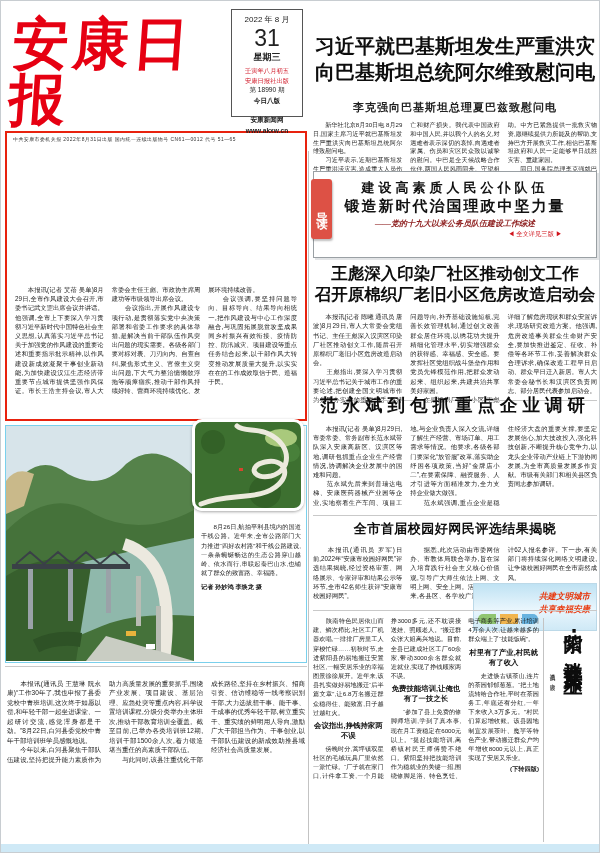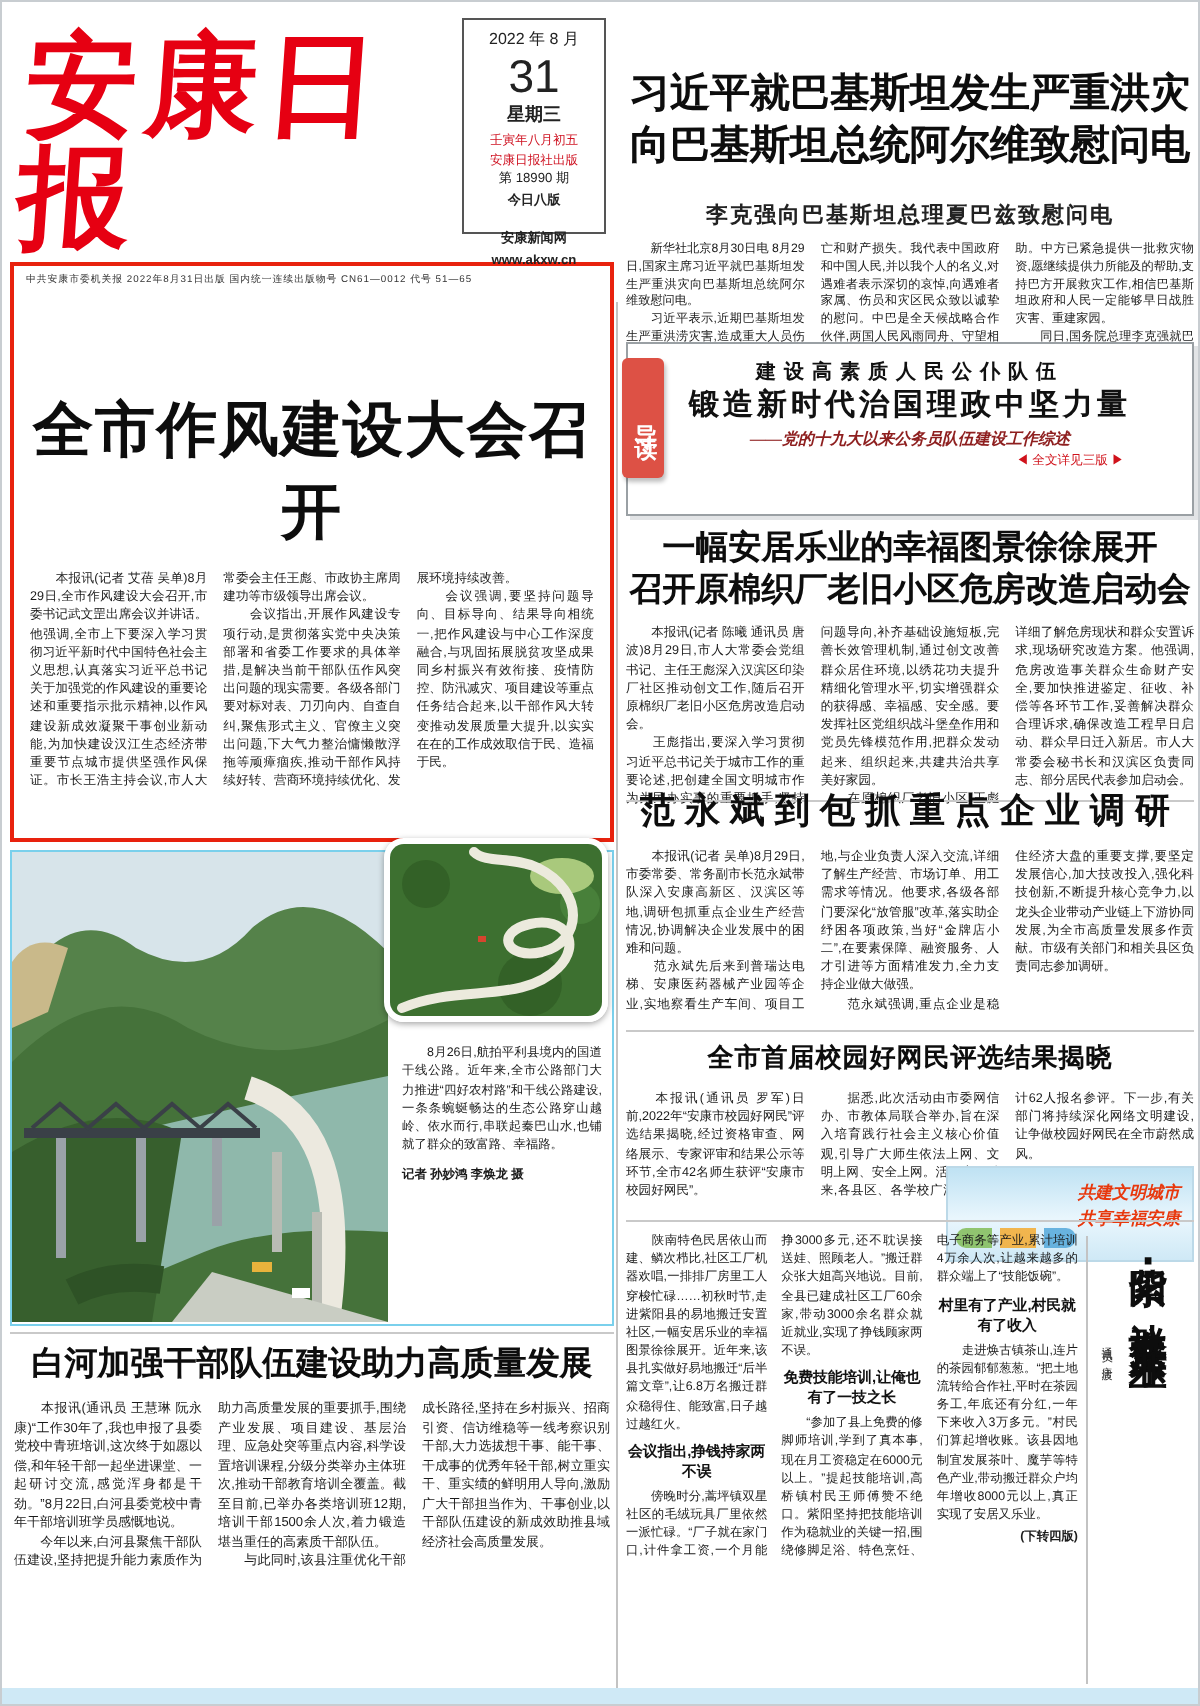--- a/index.html
+++ b/index.html
@@ -33,21 +33,21 @@
 
   .article-body{font-size:6.3px;line-height:1.46;color:#1b1b1b;text-align:justify;column-count:3;column-gap:8px;white-space:pre-wrap;overflow:hidden}
 
   
   .xi-headline{font-size:20px;font-weight:900;color:#0d0d0d;text-align:center;line-height:1.32;font-family:"DejaVu Sans",sans-serif}
   .xi-subhead{font-size:11px;font-weight:bold;color:#222;text-align:center;letter-spacing:1px}
 
   .daodu-box{border:1px solid #9aa0a4;background:#fff;box-shadow:2px 2px 0 #e2e4e6}
   .daodu-tab{position:absolute;left:-3px;top:7px;width:21px;height:60px;background:#dd5145;border-radius:3px;color:#fff;font-weight:bold;font-size:11.5px;writing-mode:vertical-rl;text-orientation:upright;letter-spacing:6px;text-align:center;line-height:21px;box-shadow:1px 2px 2px rgba(0,0,0,.25)}
   .daodu-line{font-family:"Liberation Serif",serif;font-weight:bold;color:#111;text-align:center}
-  .daodu-line.l1{font-size:10px;letter-spacing:4px;margin-top:7px}
+  .daodu-line.l1{font-size:13px;letter-spacing:4px;margin-top:7px}
   .daodu-line.l2{font-size:15px;letter-spacing:2px}
   .daodu-attr{font-family:"Liberation Serif",serif;font-style:italic;font-weight:bold;color:#8e1f1f;font-size:8px;text-align:center;margin-top:2px}
   .daodu-note{color:#d0121b;font-size:6.3px;text-align:right;padding-right:34px;margin-top:1px}
 
   .two-line-headline{font-size:16.5px;font-weight:900;color:#0d0d0d;text-align:center;line-height:1.28;font-family:"DejaVu Sans",sans-serif}
   .fan-headline{font-size:17.5px;font-weight:900;color:#0d0d0d;text-align:center;letter-spacing:5px;font-family:"DejaVu Sans",sans-serif}
   .serif-headline{font-family:"Liberation Serif",serif;font-size:13px;font-weight:bold;color:#0d0d0d;text-align:center;letter-spacing:.5px}
 
   .banner{background:linear-gradient(180deg,#bfe2f3 0%,#e9f6fd 55%,#cfe9f6 100%);border:1px solid #bcd9e8;overflow:hidden}
   .banner-text{color:#e8380d;font-weight:bold;font-style:italic;font-size:8.5px;text-align:right;line-height:1.5;padding:6px 6px 0 0}
@@ -90,21 +90,20 @@
     <div class="red">壬寅年八月初五</div>
     <div class="red">安康日报社出版</div>
     <div class="s">第 18990 期</div>
     <div class="b">今日八版</div>
     <div class="b site">安康新闻网</div>
     <div class="b">www.akxw.cn</div>
   </div>
 
   <div class="abs red-box" style="left:4px;top:130px;width:302px;height:290px">
     <div class="abs info-bar" style="left:6px;top:3px;right:6px;height:10px">中共安康市委机关报      2022年8月31日出版      国内统一连续出版物号 CN61—0012      代号 51—65</div>
-    <div class="abs lead-headline" style="left:4px;top:62px;right:4px">全市作风建设大会召开</div>
     <div class="abs article-body" style="left:8px;top:152px;right:8px;bottom:6px">　　本报讯(记者 艾蓓 吴单)8月29日,全市作风建设大会召开,市委书记武文罡出席会议并讲话。他强调,全市上下要深入学习贯彻习近平新时代中国特色社会主义思想,认真落实习近平总书记关于加强党的作风建设的重要论述和重要指示批示精神,以作风建设新成效凝聚干事创业新动能,为加快建设汉江生态经济带重要节点城市提供坚强作风保证。市长王浩主持会议,市人大常委会主任王彪、市政协主席周建功等市级领导出席会议。
 　　会议指出,开展作风建设专项行动,是贯彻落实党中央决策部署和省委工作要求的具体举措,是解决当前干部队伍作风突出问题的现实需要。各级各部门要对标对表、刀刃向内、自查自纠,聚焦形式主义、官僚主义突出问题,下大气力整治慵懒散浮拖等顽瘴痼疾,推动干部作风持续好转、营商环境持续优化、发展环境持续改善。
 　　会议强调,要坚持问题导向、目标导向、结果导向相统一,把作风建设与中心工作深度融合,与巩固拓展脱贫攻坚成果同乡村振兴有效衔接、疫情防控、防汛减灾、项目建设等重点任务结合起来,以干部作风大转变推动发展质量大提升,以实实在在的工作成效取信于民、造福于民。</div>
   </div>
 
   <div class="abs rule-v" style="left:307px;top:150px;height:693px"></div>
 
   <div class="abs" style="left:312px;top:32px;width:284px">
     <div class="xi-headline">习近平就巴基斯坦发生严重洪灾</div>
     <div class="xi-headline">向巴基斯坦总统阿尔维致慰问电</div>
@@ -116,21 +115,21 @@
 
   <div class="abs daodu-box" style="left:312px;top:170px;width:284px;height:87px">
     <div class="daodu-tab">导读</div>
     <div class="daodu-line l1">建设高素质人民公仆队伍</div>
     <div class="daodu-line l2">锻造新时代治国理政中坚力量</div>
     <div class="daodu-attr">——党的十九大以来公务员队伍建设工作综述</div>
     <div class="daodu-note">◀ 全文详见三版 ▶</div>
   </div>
 
   <div class="abs" style="left:312px;top:262px;width:284px">
-    <div class="two-line-headline">一幅安居乐业的幸福图景徐徐展开</div>
+    <div class="two-line-headline">王彪深入印染厂社区推动创文工作</div>
     <div class="two-line-headline">召开原棉织厂老旧小区危房改造启动会</div>
     <div class="article-body" style="margin-top:7px;height:96px">　　本报讯(记者 陈曦 通讯员 唐波)8月29日,市人大常委会党组书记、主任王彪深入汉滨区印染厂社区推动创文工作,随后召开原棉织厂老旧小区危房改造启动会。
 　　王彪指出,要深入学习贯彻习近平总书记关于城市工作的重要论述,把创建全国文明城市作为为民办实事的重要抓手,坚持问题导向,补齐基础设施短板,完善长效管理机制,通过创文改善群众居住环境,以绣花功夫提升精细化管理水平,切实增强群众的获得感、幸福感、安全感。要发挥社区党组织战斗堡垒作用和党员先锋模范作用,把群众发动起来、组织起来,共建共治共享美好家园。
 　　在原棉织厂老旧小区,王彪详细了解危房现状和群众安置诉求,现场研究改造方案。他强调,危房改造事关群众生命财产安全,要加快推进鉴定、征收、补偿等各环节工作,妥善解决群众合理诉求,确保改造工程早日启动、群众早日迁入新居。市人大常委会秘书长和汉滨区负责同志、部分居民代表参加启动会。</div>
   </div>
 
   <div class="abs rule-h" style="left:312px;top:399px;width:284px"></div>
 
   <div class="abs" style="left:312px;top:392px;width:284px">
     <div class="fan-headline">范永斌到包抓重点企业调研</div>
@@ -205,20 +204,19 @@
     </div>
     <div class="abs" style="right:5px;top:96px;width:100px;bottom:6px">
       <div class="photo-caption">　　8月26日,航拍平利县境内的国道干线公路。近年来,全市公路部门大力推进“四好农村路”和干线公路建设,一条条蜿蜒畅达的生态公路穿山越岭、依水而行,串联起秦巴山水,也铺就了群众的致富路、幸福路。</div>
       <div class="photo-credit">记者 孙妙鸿 李焕龙 摄</div>
     </div>
   </div>
 
   <div class="abs rule-h" style="left:4px;top:665px;width:302px"></div>
 
   <div class="abs" style="left:6px;top:670px;width:298px">
-    <div class="two-line-headline" style="font-size:16.5px">白河加强干部队伍建设助力高质量发展</div>
     <div class="article-body" style="margin-top:8px;height:144px;font-size:6.5px">　　本报讯(通讯员 王慧琳 阮永康)“工作30年了,我也申报了县委党校中青班培训,这次终于如愿以偿,和年轻干部一起坐进课堂、一起研讨交流,感觉浑身都是干劲。”8月22日,白河县委党校中青年干部培训班学员感慨地说。
 　　今年以来,白河县聚焦干部队伍建设,坚持把提升能力素质作为助力高质量发展的重要抓手,围绕产业发展、项目建设、基层治理、应急处突等重点内容,科学设置培训课程,分级分类举办主体班次,推动干部教育培训全覆盖。截至目前,已举办各类培训班12期,培训干部1500余人次,着力锻造堪当重任的高素质干部队伍。
 　　与此同时,该县注重优化干部成长路径,坚持在乡村振兴、招商引资、信访维稳等一线考察识别干部,大力选拔想干事、能干事、干成事的优秀年轻干部,树立重实干、重实绩的鲜明用人导向,激励广大干部担当作为、干事创业,以干部队伍建设的新成效助推县域经济社会高质量发展。</div>
   </div>
 
   <div class="abs bottom-strip" style="left:0;bottom:0;width:600px;height:8px"></div>
 </div>
 
 </body></html>

